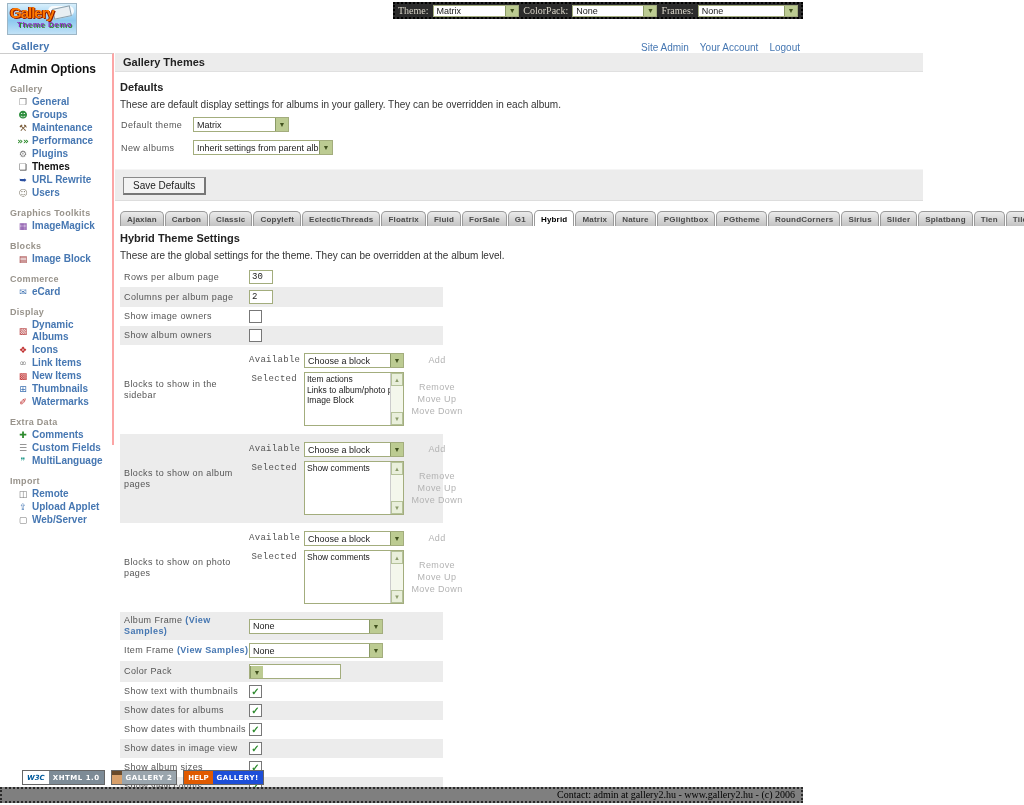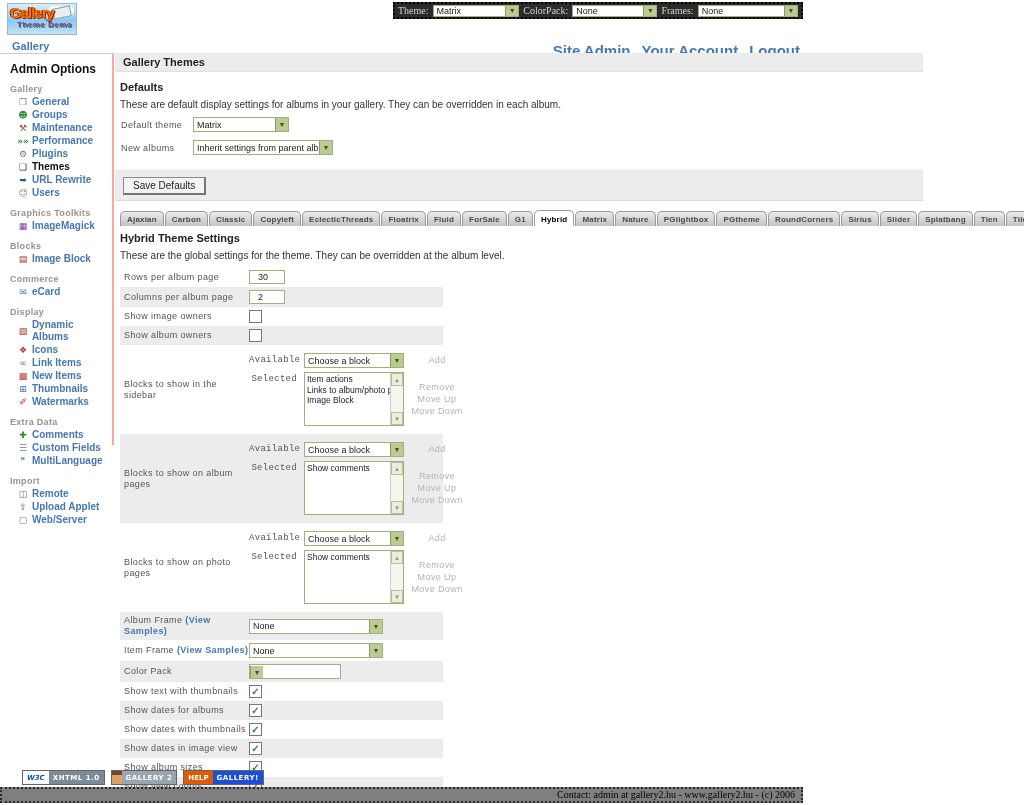--- a/index.html
+++ b/index.html
@@ -26,21 +26,21 @@
   #logo .envelope{position:absolute;right:5px;top:3px;width:16px;height:9px;background:#e8eef2;
     border:1px solid #8aa0ae;transform:rotate(-12deg);}
   #logo .lg-title{position:absolute;left:2px;top:0;font-size:15px;font-weight:bold;color:#ff7a00;
     text-shadow:1px 1px 0 #8b1a00,-1px 0 0 #8b1a00;letter-spacing:-1px;}
   #logo .lg-sub{position:absolute;left:9px;top:16px;font-size:8px;font-weight:bold;color:#8a2fbe;
     text-shadow:1px 1px 0 #2e8b2e;letter-spacing:0.5px;}
 
   
   #breadcrumb{position:absolute;left:12px;top:40px;font-size:11px;font-weight:bold;color:#4677b2;}
   #header-links{position:absolute;left:630px;top:42px;width:170px;display:flex;gap:11px;justify-content:flex-end;}
-  #header-links a{font-size:15px;font-weight:bold;color:#4677b2;text-decoration:none;white-space:nowrap;}
+  #header-links a{font-size:10px;font-weight:normal;color:#4677b2;text-decoration:none;white-space:nowrap;}
 
   
   #sidebar{position:absolute;left:0;top:53px;width:114px;height:392px;box-sizing:border-box;
     border-top:1px solid #ccc;border-right:2px solid #fca5a5;padding:6px 0 0 0;background:#fff;}
   #sidebar .sb-title{font-size:12px;font-weight:bold;color:#111;margin:2px 0 8px 10px;}
   .sb-section{margin:0 0 9px 0;}
   .sb-sec-label{font-size:9px;font-weight:bold;color:#98938b;margin:0 0 2px 10px;letter-spacing:0.3px;}
   .sb-item{display:flex;align-items:center;margin:0 0 1px 16px;cursor:pointer;line-height:12px;}
   .sb-item .icn{width:14px;text-align:center;font-family:"DejaVu Sans",sans-serif;font-size:9px;margin-right:2px;}
   .sb-item .lbl{font-size:10px;font-weight:bold;color:#4677b2;}
@@ -93,22 +93,22 @@
     border:1px solid #9a9a9a;border-bottom:none;border-radius:5px 5px 0 0;font-size:8px;
     font-weight:bold;color:#4a4a4a;margin-right:1px;letter-spacing:0.2px;cursor:pointer;}
   .tab.active{background:#fff;color:#000;padding-top:4px;}
 
   
   .rows{margin:6px 0 0 5px;}
   .srow{display:flex;align-items:center;width:315px;padding:3px 4px;min-height:13px;}
   .srow.alt{background:#ececec;}
   .rlabel{width:125px;flex:0 0 125px;font-size:9px;color:#555;letter-spacing:0.4px;line-height:11px;}
   .rlabel .vs{color:#4677b2;font-weight:bold;text-decoration:none;}
-  .ti{box-sizing:border-box;width:36px;height:14px;border:1px solid #a3ad7d;font-size:9px;padding:0 8px;
-    font-family:Liberation Sans, sans-serif;color:#222;}
+  .ti{box-sizing:border-box;width:24px;height:14px;border:1px solid #a3ad7d;font-size:9px;padding:0 2px;
+    font-family:Liberation Mono, monospace;color:#222;}
   .cb{width:11px;height:11px;box-sizing:content-box;border:1px solid #777;background:#fff;
     display:inline-flex;align-items:center;justify-content:center;font-size:10px;font-weight:bold;color:#2e8b2e;cursor:pointer;}
   .cb.checked::after{content:"✓";}
 
   
   .srow.blocks{padding:8px 4px;}
   .bctl{display:flex;flex-direction:column;gap:4px;}
   .bline{display:flex;align-items:flex-start;}
   .sublab{width:48px;flex:0 0 48px;text-align:right;font-size:9px;color:#555;letter-spacing:0.3px;
     margin-right:7px;padding-top:2px;font-family:Liberation Mono, monospace;}

